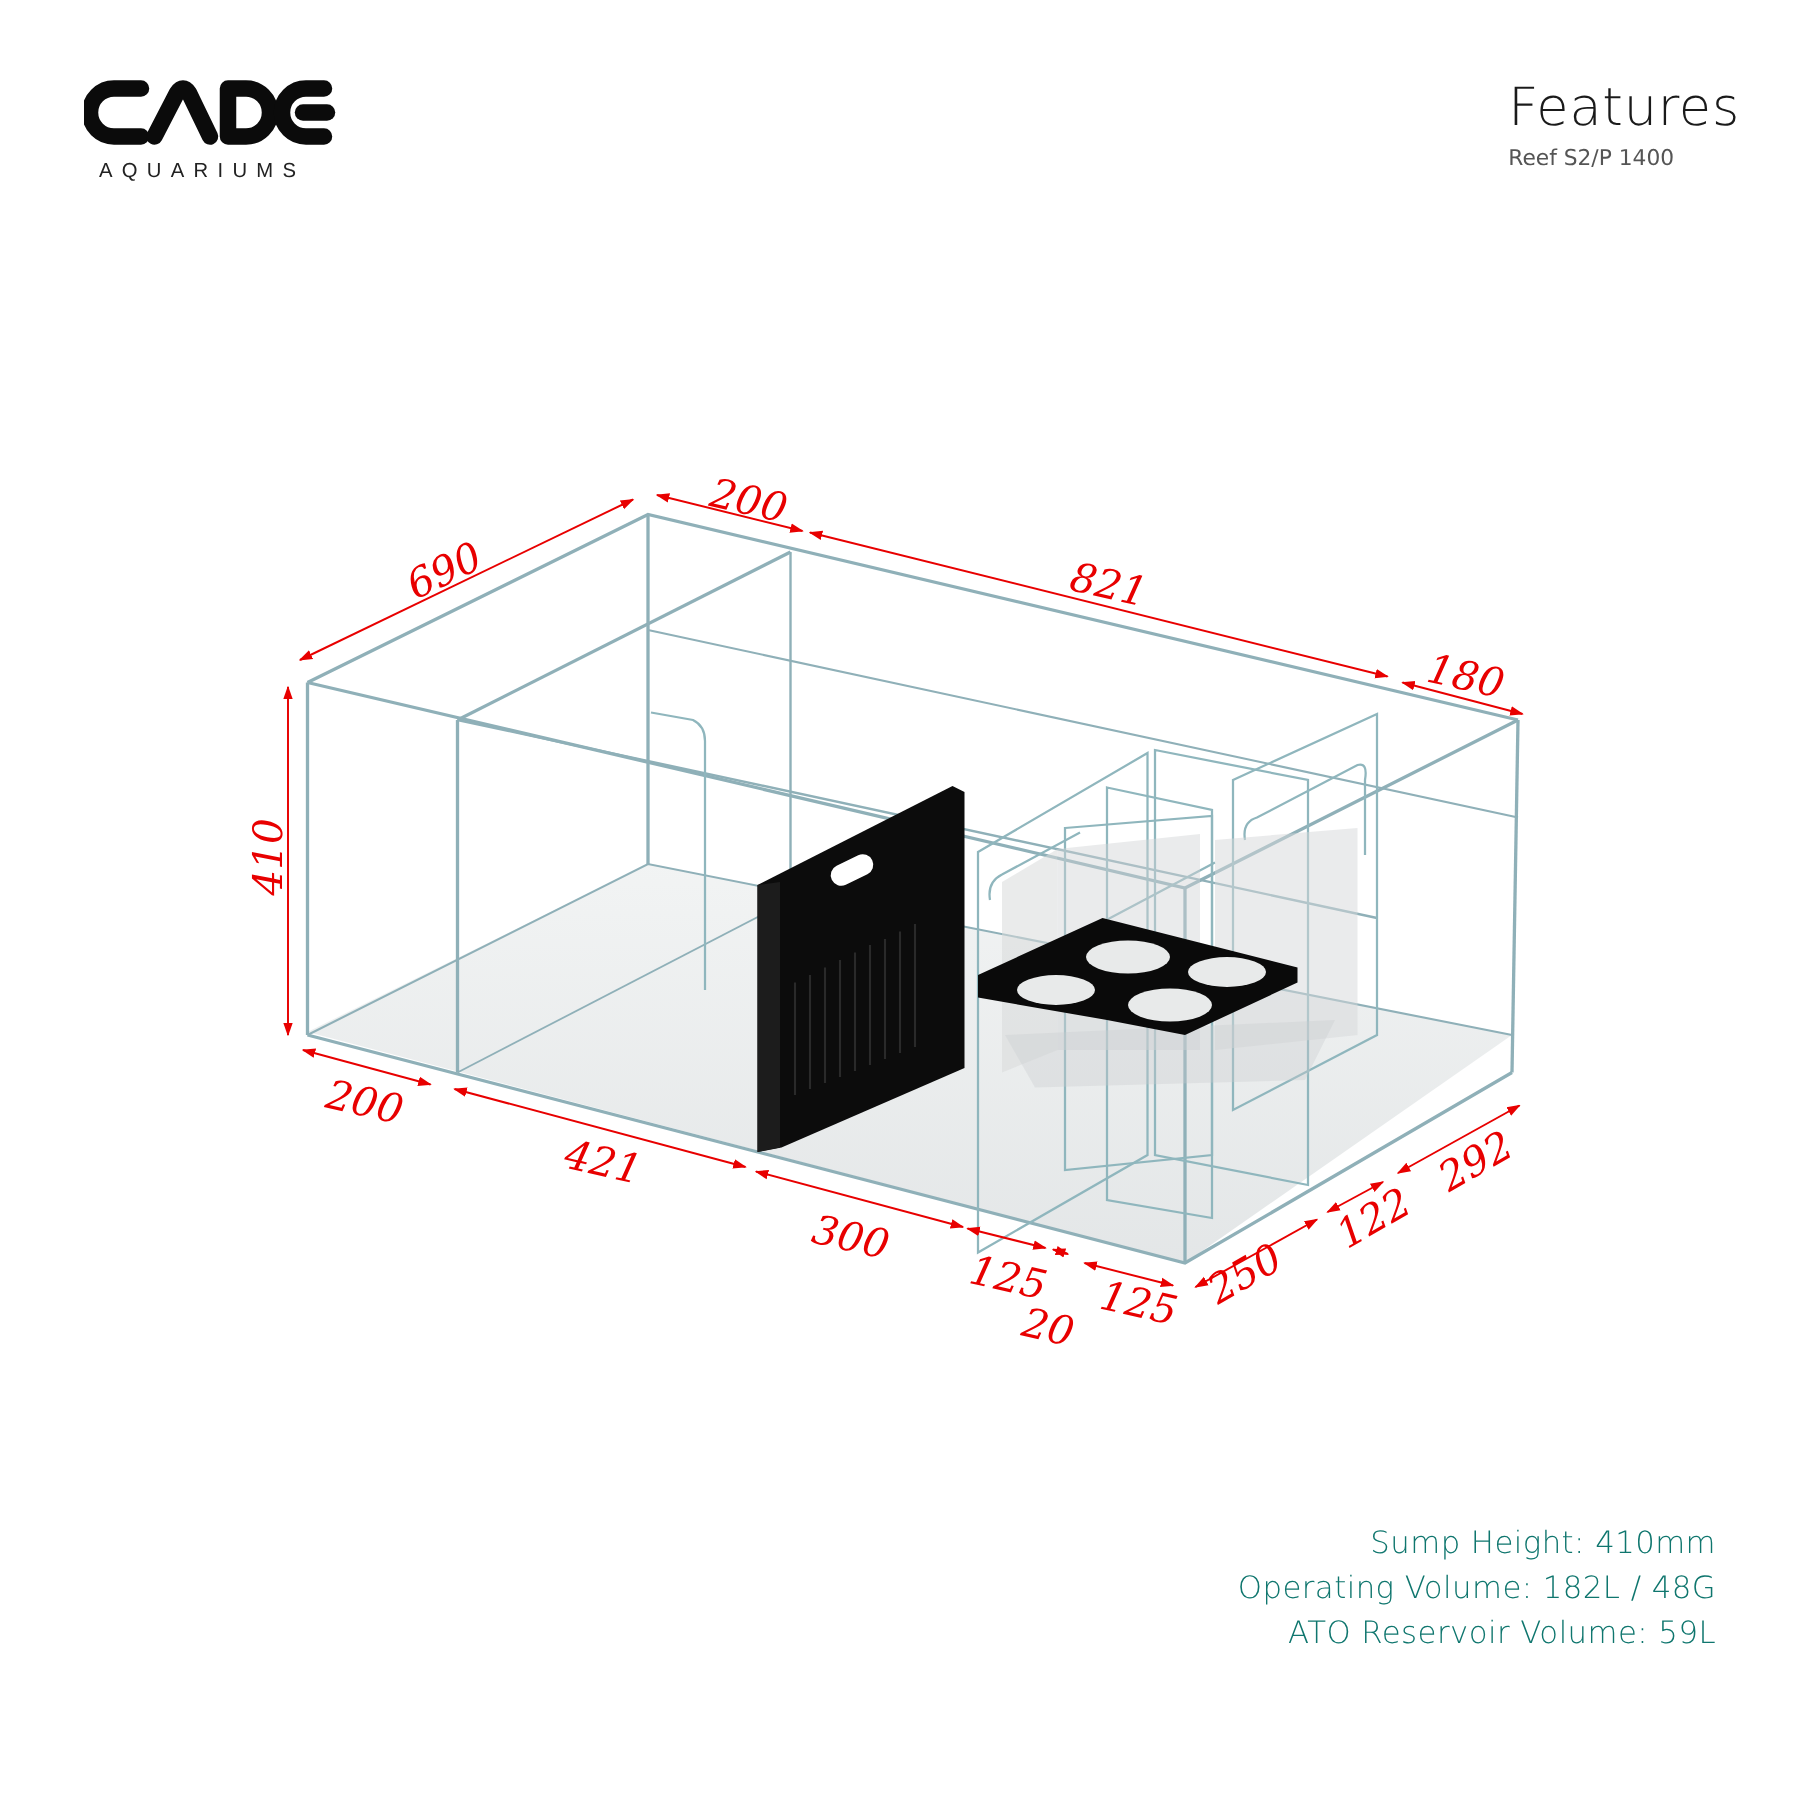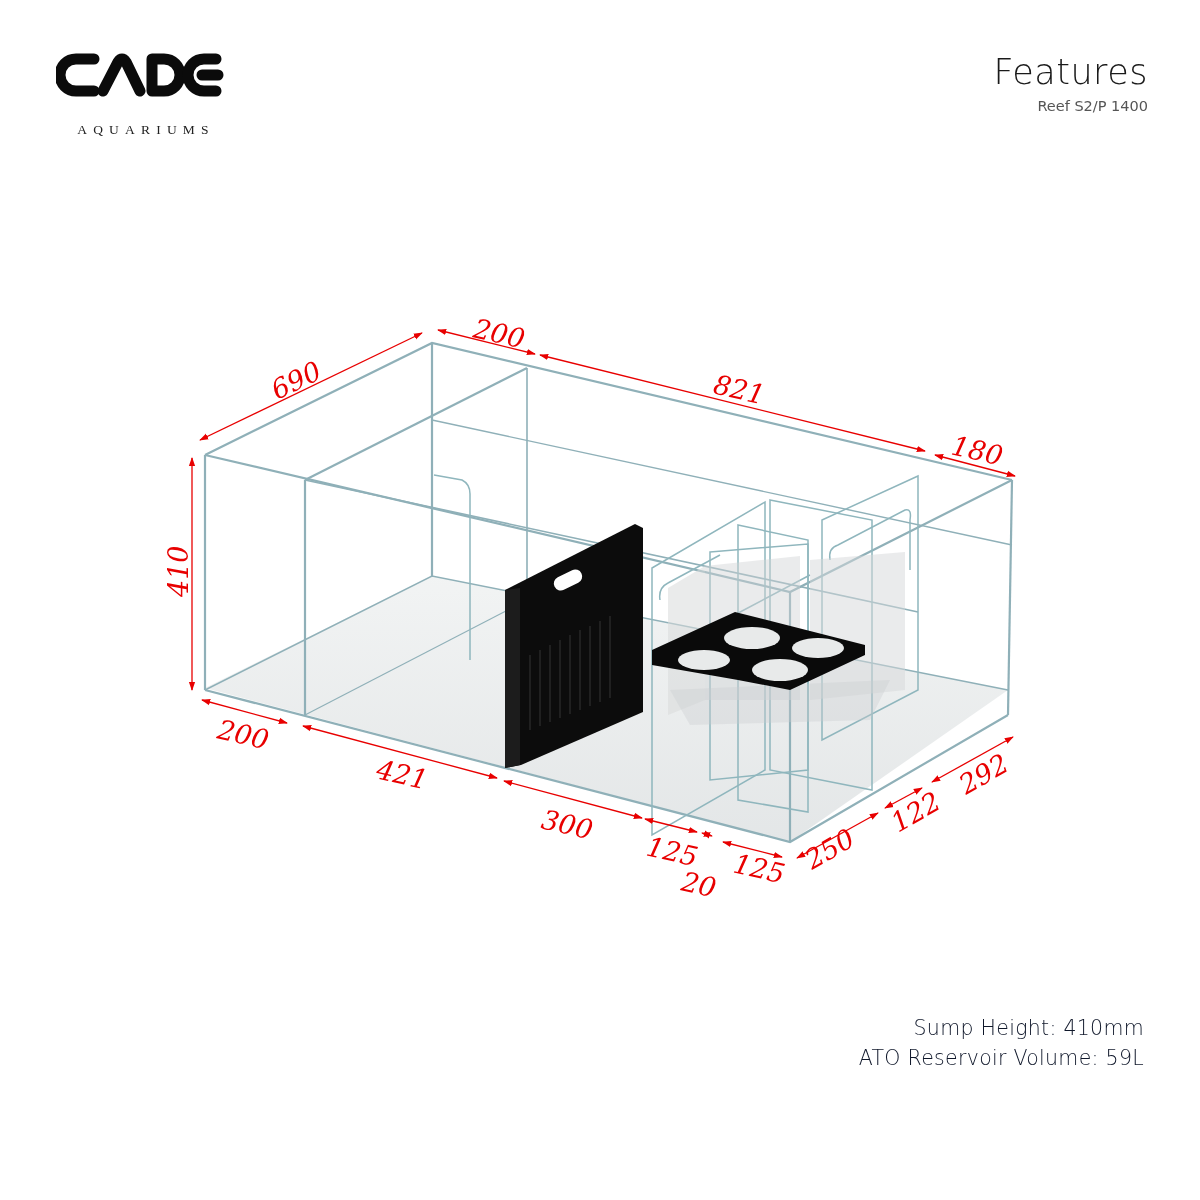--- a/index.html
+++ b/index.html
@@ -1,26 +1,26 @@
 <!DOCTYPE html>
 <html><head>
 <meta charset="utf-8">
 <style>
   html, body { margin:0; padding:0; background:#ffffff; }
   body { width:1200px; height:1200px; position:relative; overflow:hidden; font-family:"DejaVu Sans", sans-serif; }
   .logo { position:absolute; left:56px; top:50px; width:170px; height:80px; }
   .logo svg { display:block; }
-  .logo-sub { position:absolute; left:10px; top:72px; width:160px; font-size:13.5px; letter-spacing:6.2px; color:#222; font-family:Liberation Serif, serif; font-weight:300;text-align:center; }
-  .header-right { position:absolute; right:52px; top:52px; text-align:right; }
+  .logo-sub { position:absolute; left:10px; top:56px; width:160px; font-size:13.5px; letter-spacing:6.2px; color:#222; font-family:Liberation Sans, sans-serif; font-weight:300; }
+  .header-right { position:absolute; right:40px; top:52px; text-align:left; }
   .title { font-size:35px; color:#1a1a1a; font-weight:300; letter-spacing:0.5px; line-height:40px; font-family:"DejaVu Sans", sans-serif; }
   .subtitle { font-size:14.5px; color:#555; margin-top:6px; font-family:"DejaVu Sans", sans-serif; }
   .diagram { position:absolute; left:0; top:0; width:1200px; height:1200px; }
   .dim { font-family:"DejaVu Serif", "Liberation Serif", serif; font-style:italic; fill:#e80000; font-size:27px; }
   .specs { position:absolute; right:56px; top:1013px; text-align:right; }
-  .spec-line { font-size:20.5px; color:#0f172a; line-height:30.2px; letter-spacing:0.3px; font-family:"DejaVu Sans", sans-serif; font-weight:300;margin-left:20px; }
+  .spec-line { font-size:20.5px; color:#0f766e; line-height:30.2px; letter-spacing:0.3px; font-family:"DejaVu Sans", sans-serif; font-weight:300;margin-left:20px; }
 </style>
 </head>
 <body>
 
 <div class="logo">
   <svg width="170" height="50" viewBox="0 0 170 50">
     <g fill="none" stroke="#0b0b0b" stroke-width="11" stroke-linecap="round" stroke-linejoin="round">
 
       <path d="M38 9 H20 A15 15 0 0 0 20 41 H38"></path>
 
@@ -149,14 +149,15 @@
     <text class="dim" transform="translate(680,890) rotate(13)">20</text>
     <text class="dim" transform="translate(732,872) rotate(13)">125</text>
     <text class="dim" transform="translate(812,870) rotate(-30)">250</text>
     <text class="dim" transform="translate(898,833) rotate(-30)">122</text>
     <text class="dim" transform="translate(966,795) rotate(-30)">292</text>
   </g>
 </svg>
 
 <div class="specs">
   <div class="spec-line">Sump Height: 410mm</div>
+  <div class="spec-line">Operating Volume: 182L / 48G</div>
   <div class="spec-line">ATO Reservoir Volume: 59L</div>
 </div>
 
 </body></html>

